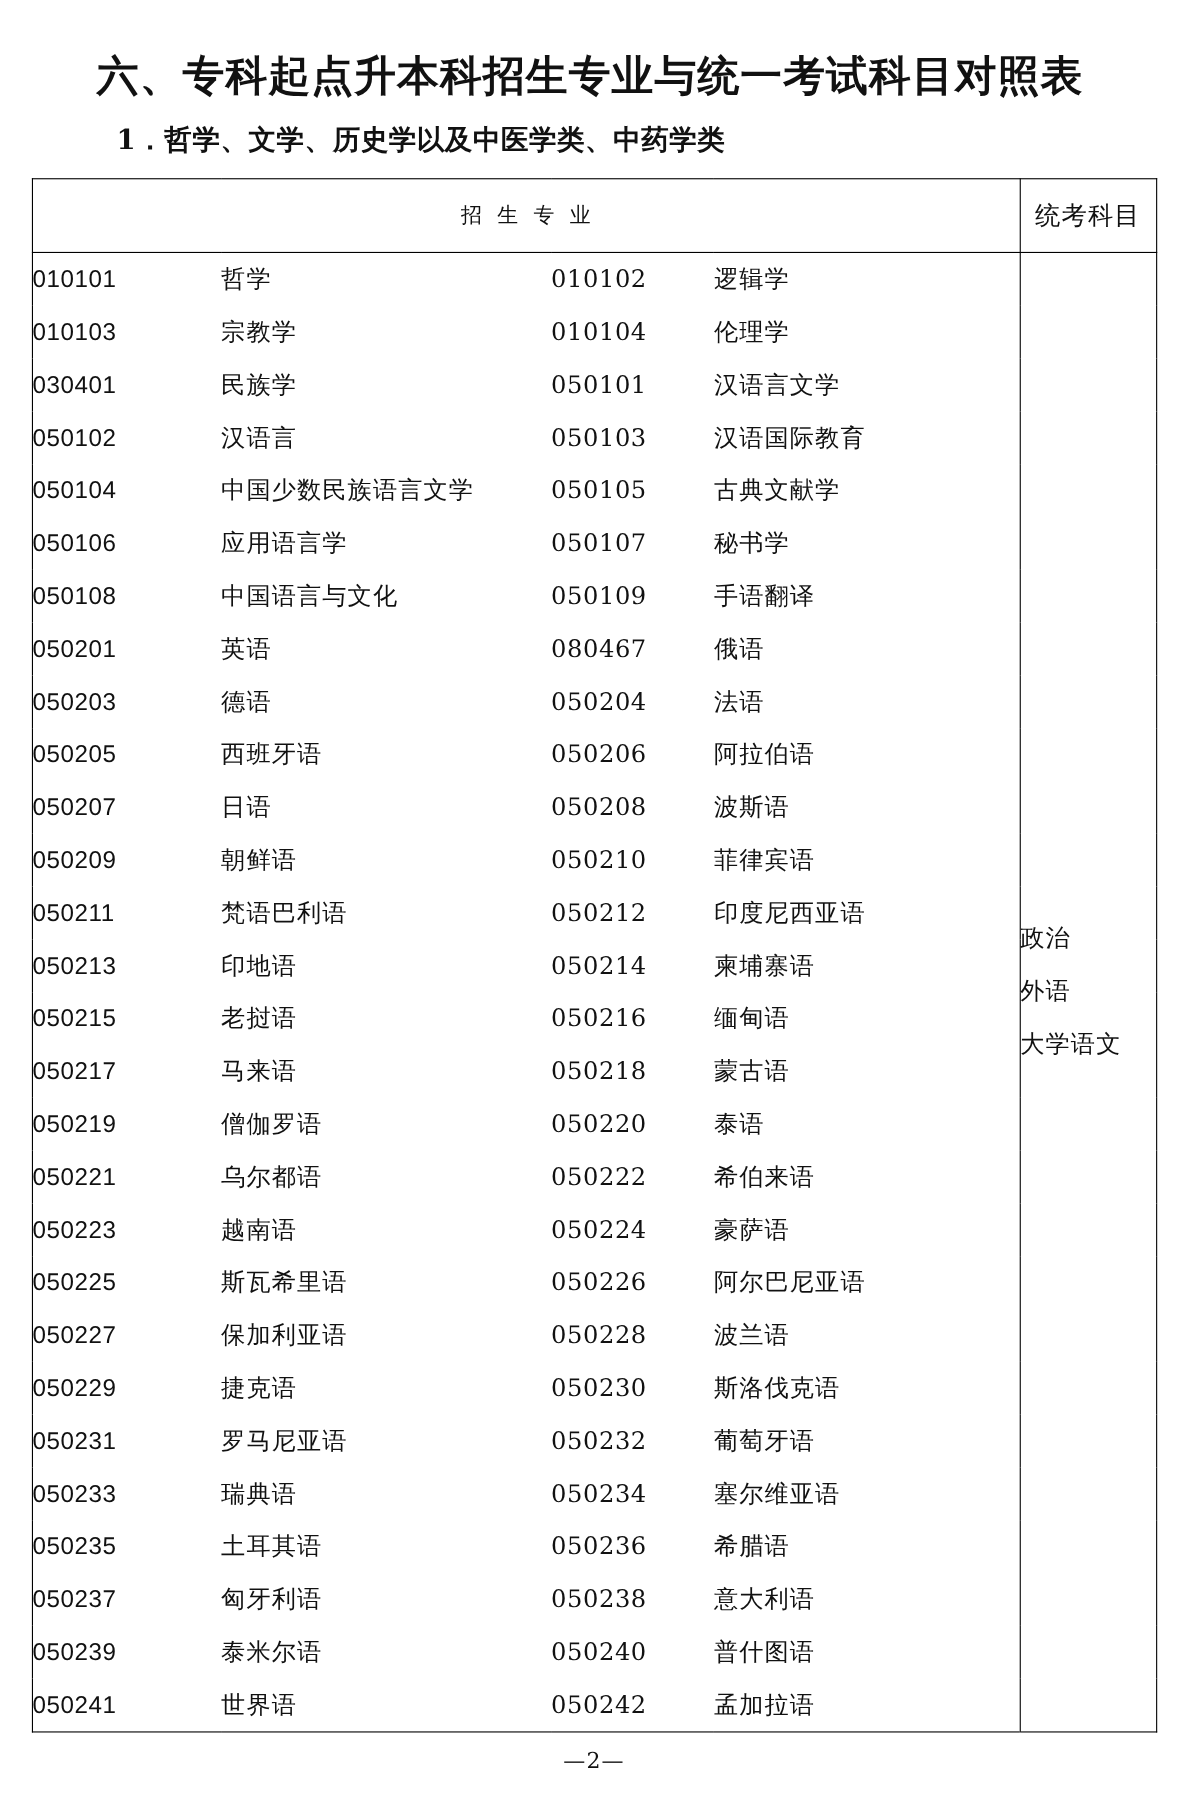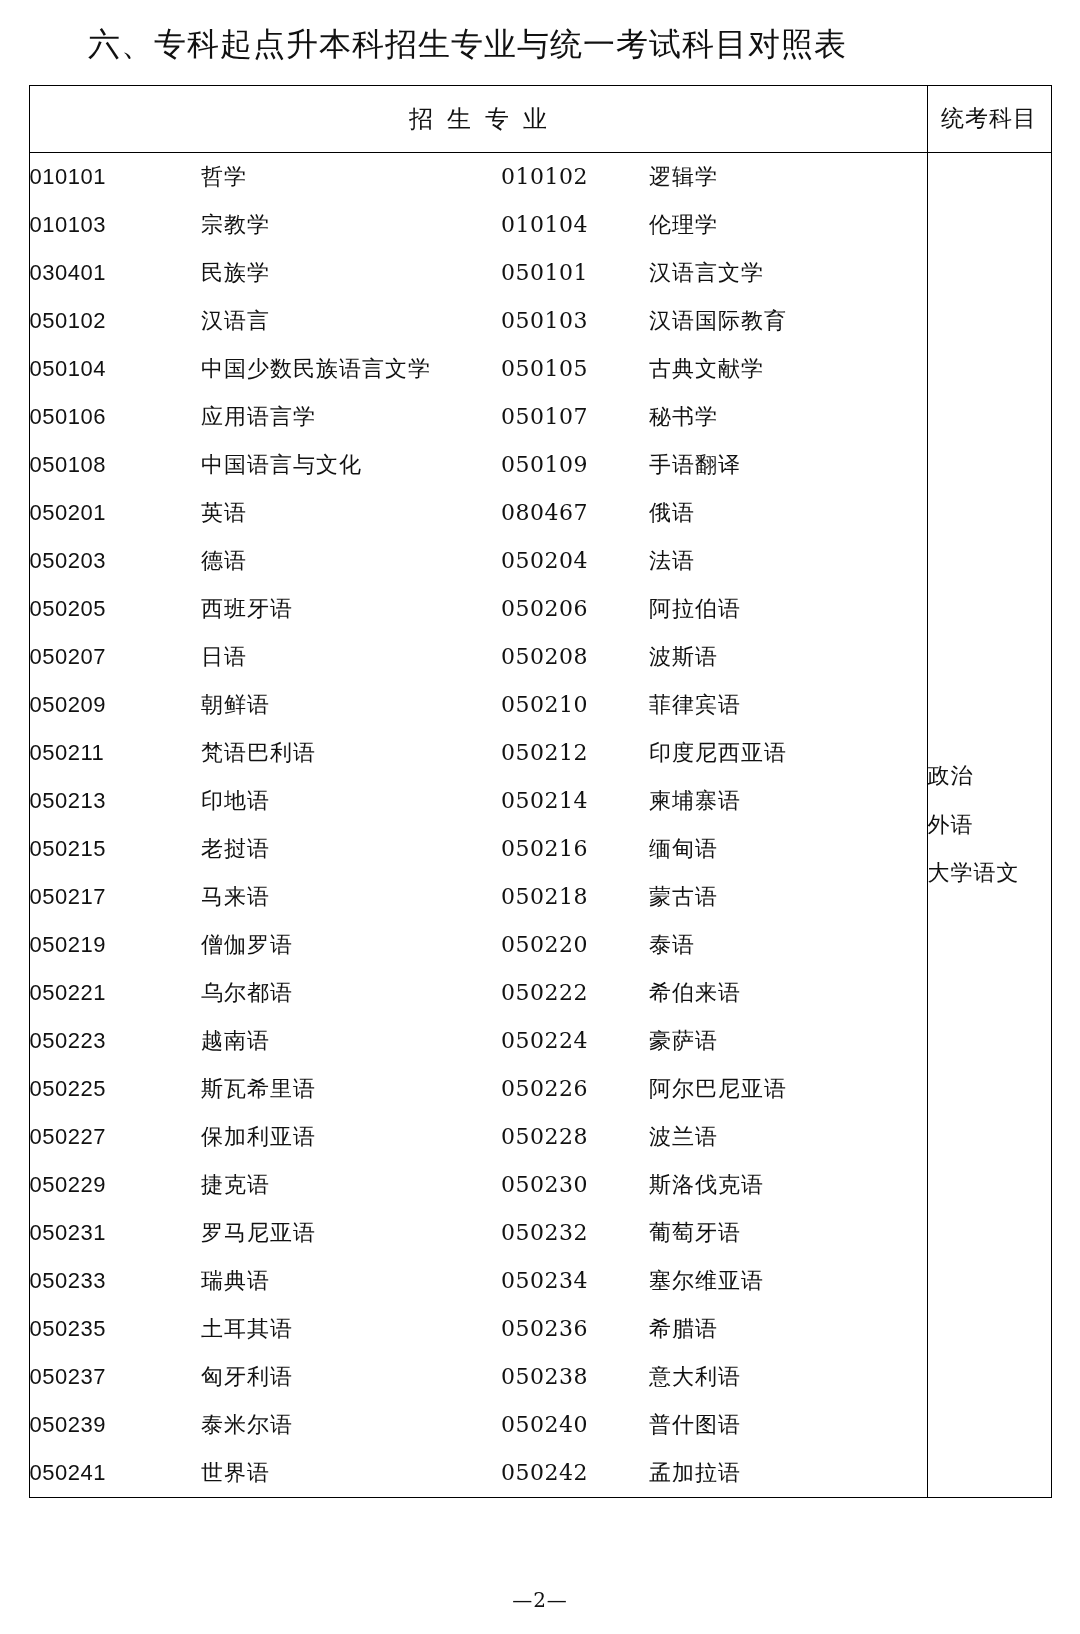--- a/index.html
+++ b/index.html
@@ -16,24 +16,24 @@
     overflow: hidden;
   }
   .page {
     width: 1080px;
     height: 1634px;
     box-sizing: border-box;
     padding: 18px 28px 0 28px;
     position: relative;
   }
   .heading-1 {
-    font-size: 32px;
-    font-weight: normal;
-    letter-spacing: 1px;
-    margin: 4px 0 0 60px;
+    font-size: 38px;
+    font-weight: bold;
+    letter-spacing: 1px;
+    margin: 24px 0 0 60px;
     line-height: 1.4;
   }
   .heading-2 {
     font-size: 25px;
     font-weight: bold;
     letter-spacing: 0.5px;
     margin: 14px 0 0 78px;
     line-height: 1.4;
   }
   table.major-table {
@@ -41,21 +41,21 @@
     width: 1022px;
     margin: 18px auto 0 auto;
     table-layout: fixed;
   }
   table.major-table td, table.major-table th {
     border: 1px solid #000000;
     padding: 0;
   }
   .hdr-majors {
     text-align: center;
-    font-size: 24px;
+    font-size: 19px;
     font-weight: normal;
     letter-spacing: 14px;
     padding: 12px 0 12px 14px !important;
     height: 42px;
   }
   .hdr-subject {
     text-align: center;
     font-size: 23px;
     font-weight: normal;
     letter-spacing: 1px;
@@ -122,20 +122,21 @@
   .border-box {
     border: 1px solid #000;
   }
 </style>
 </head>
 <body>
 
 <div class="page">
 
   <div class="heading-1">六、专科起点升本科招生专业与统一考试科目对照表</div>
+  <div class="heading-2">1．哲学、文学、历史学以及中医学类、中药学类</div>
 
   <table class="major-table border-box">
     <colgroup>
       <col class="col-code">
       <col class="col-name">
       <col class="col-code2">
       <col class="col-name2">
       <col class="col-subject">
     </colgroup>
     <tbody id="table-body">

